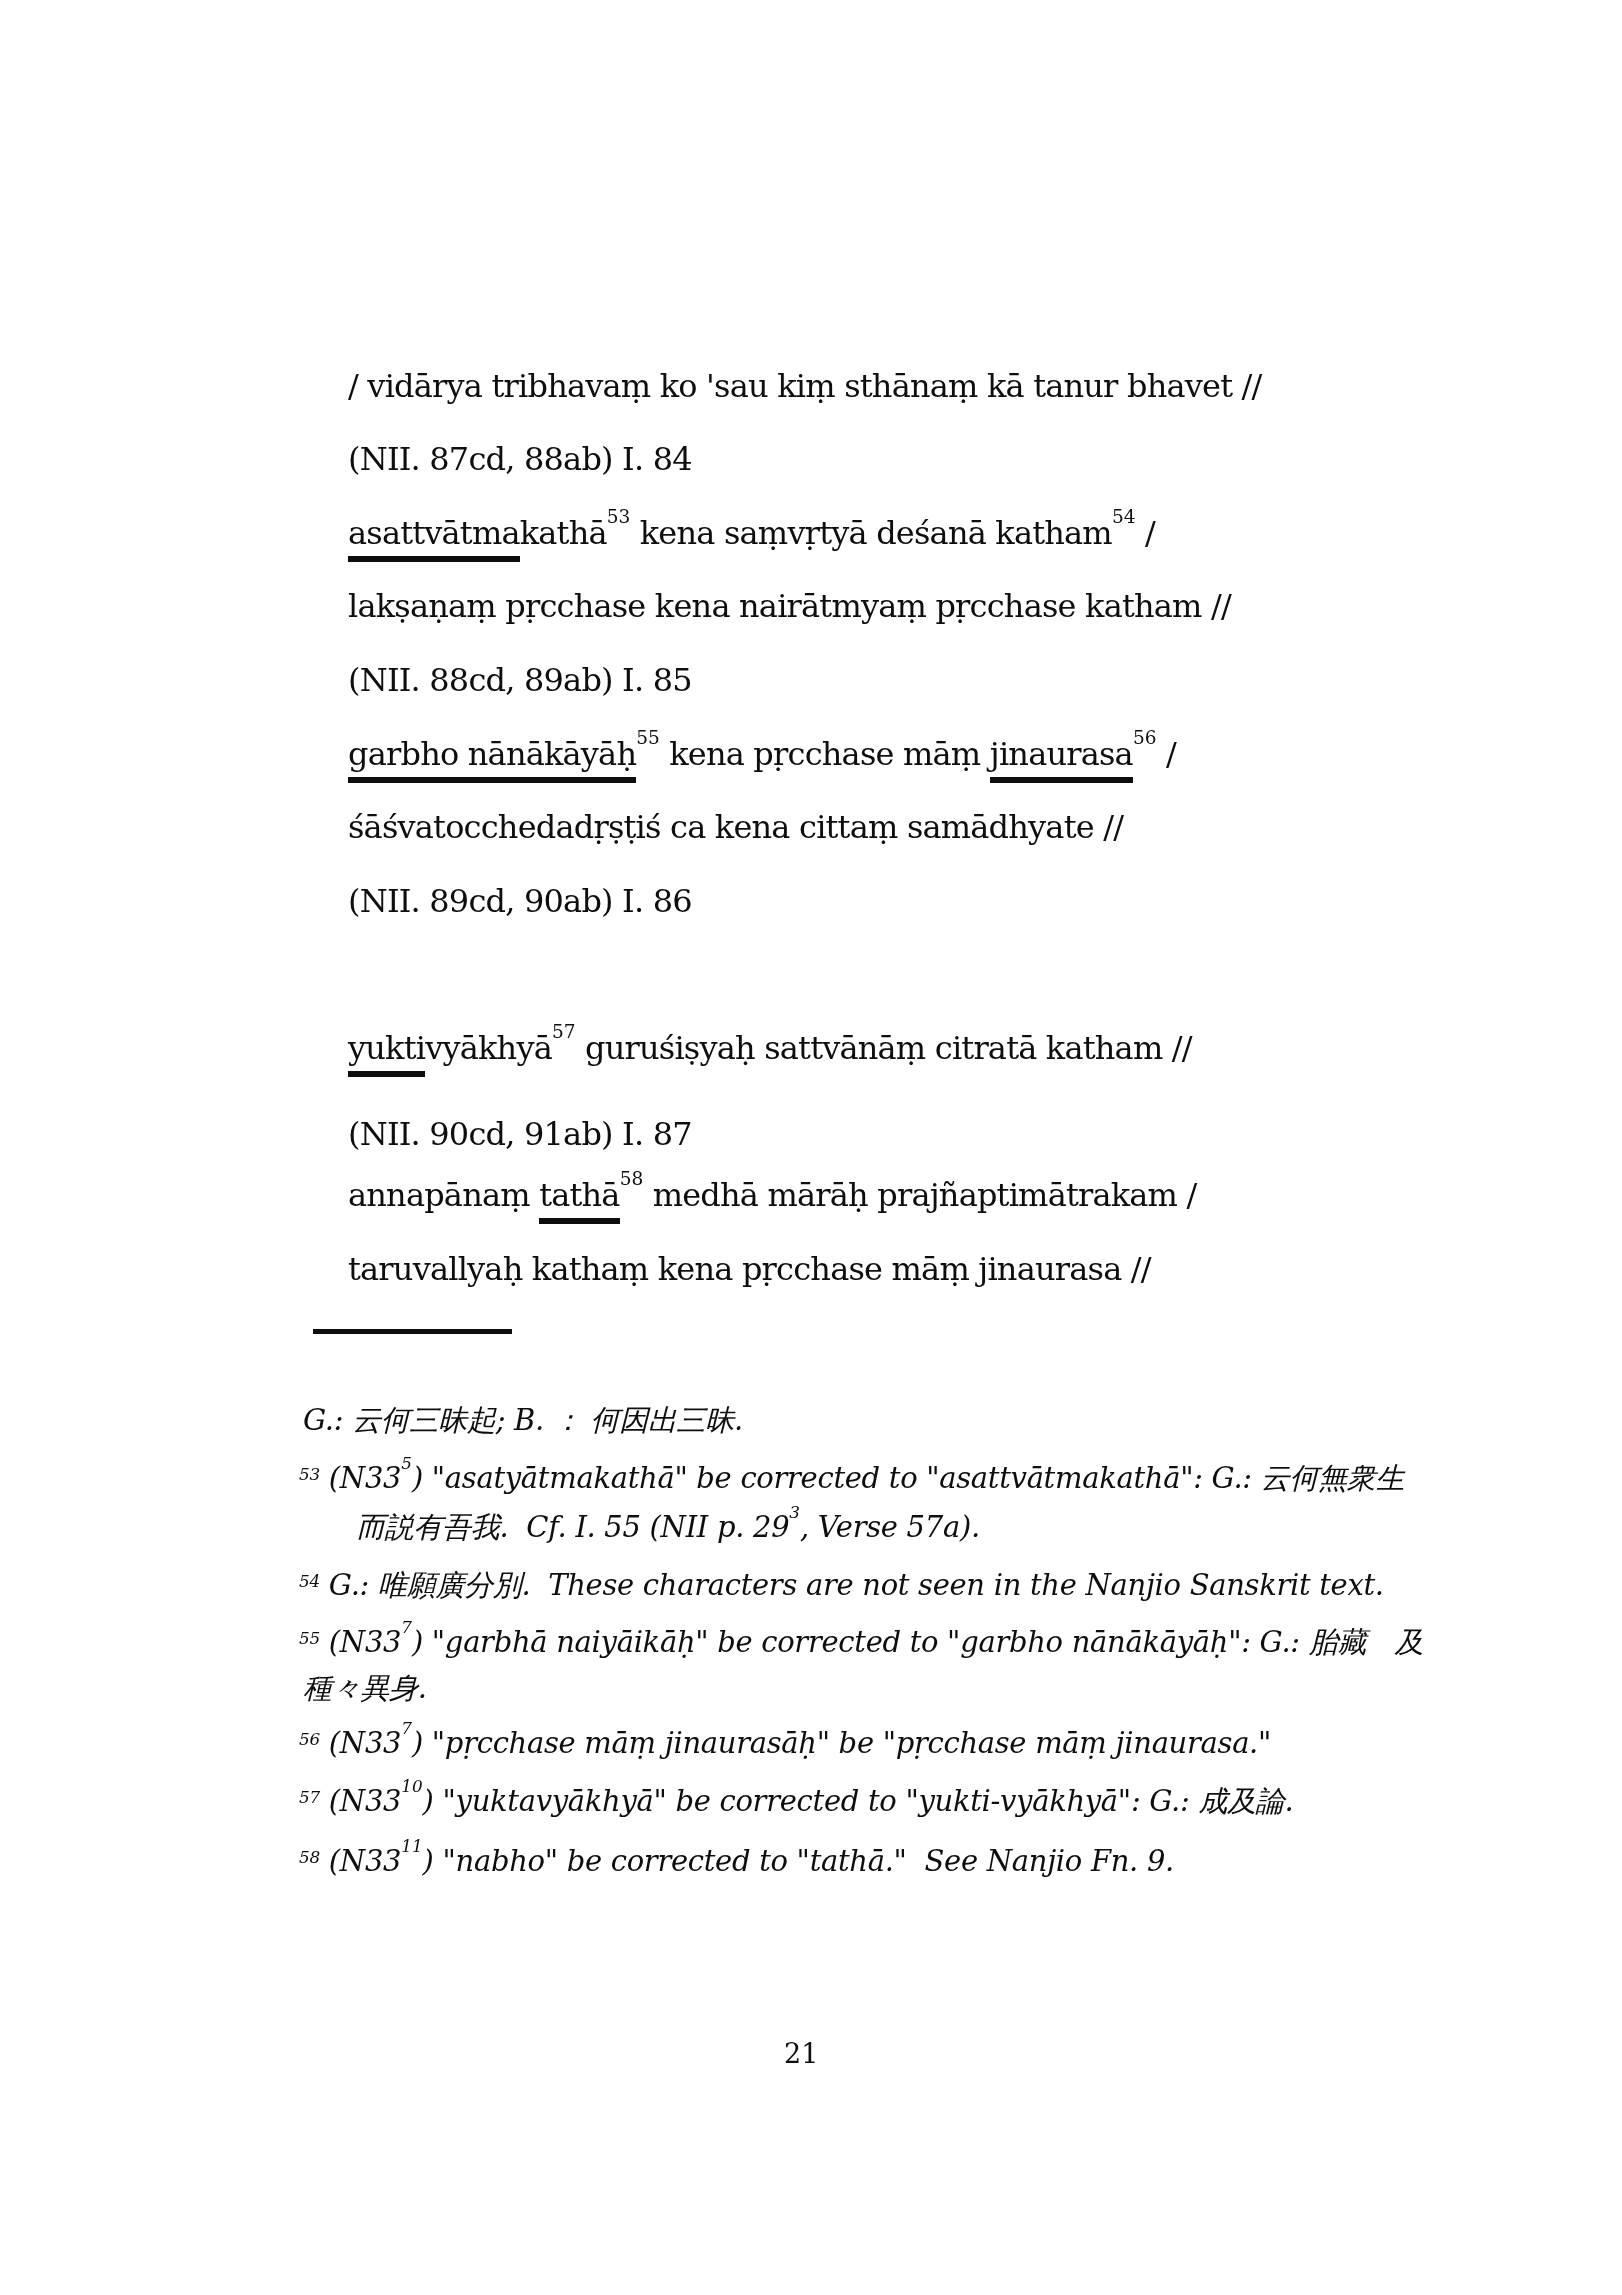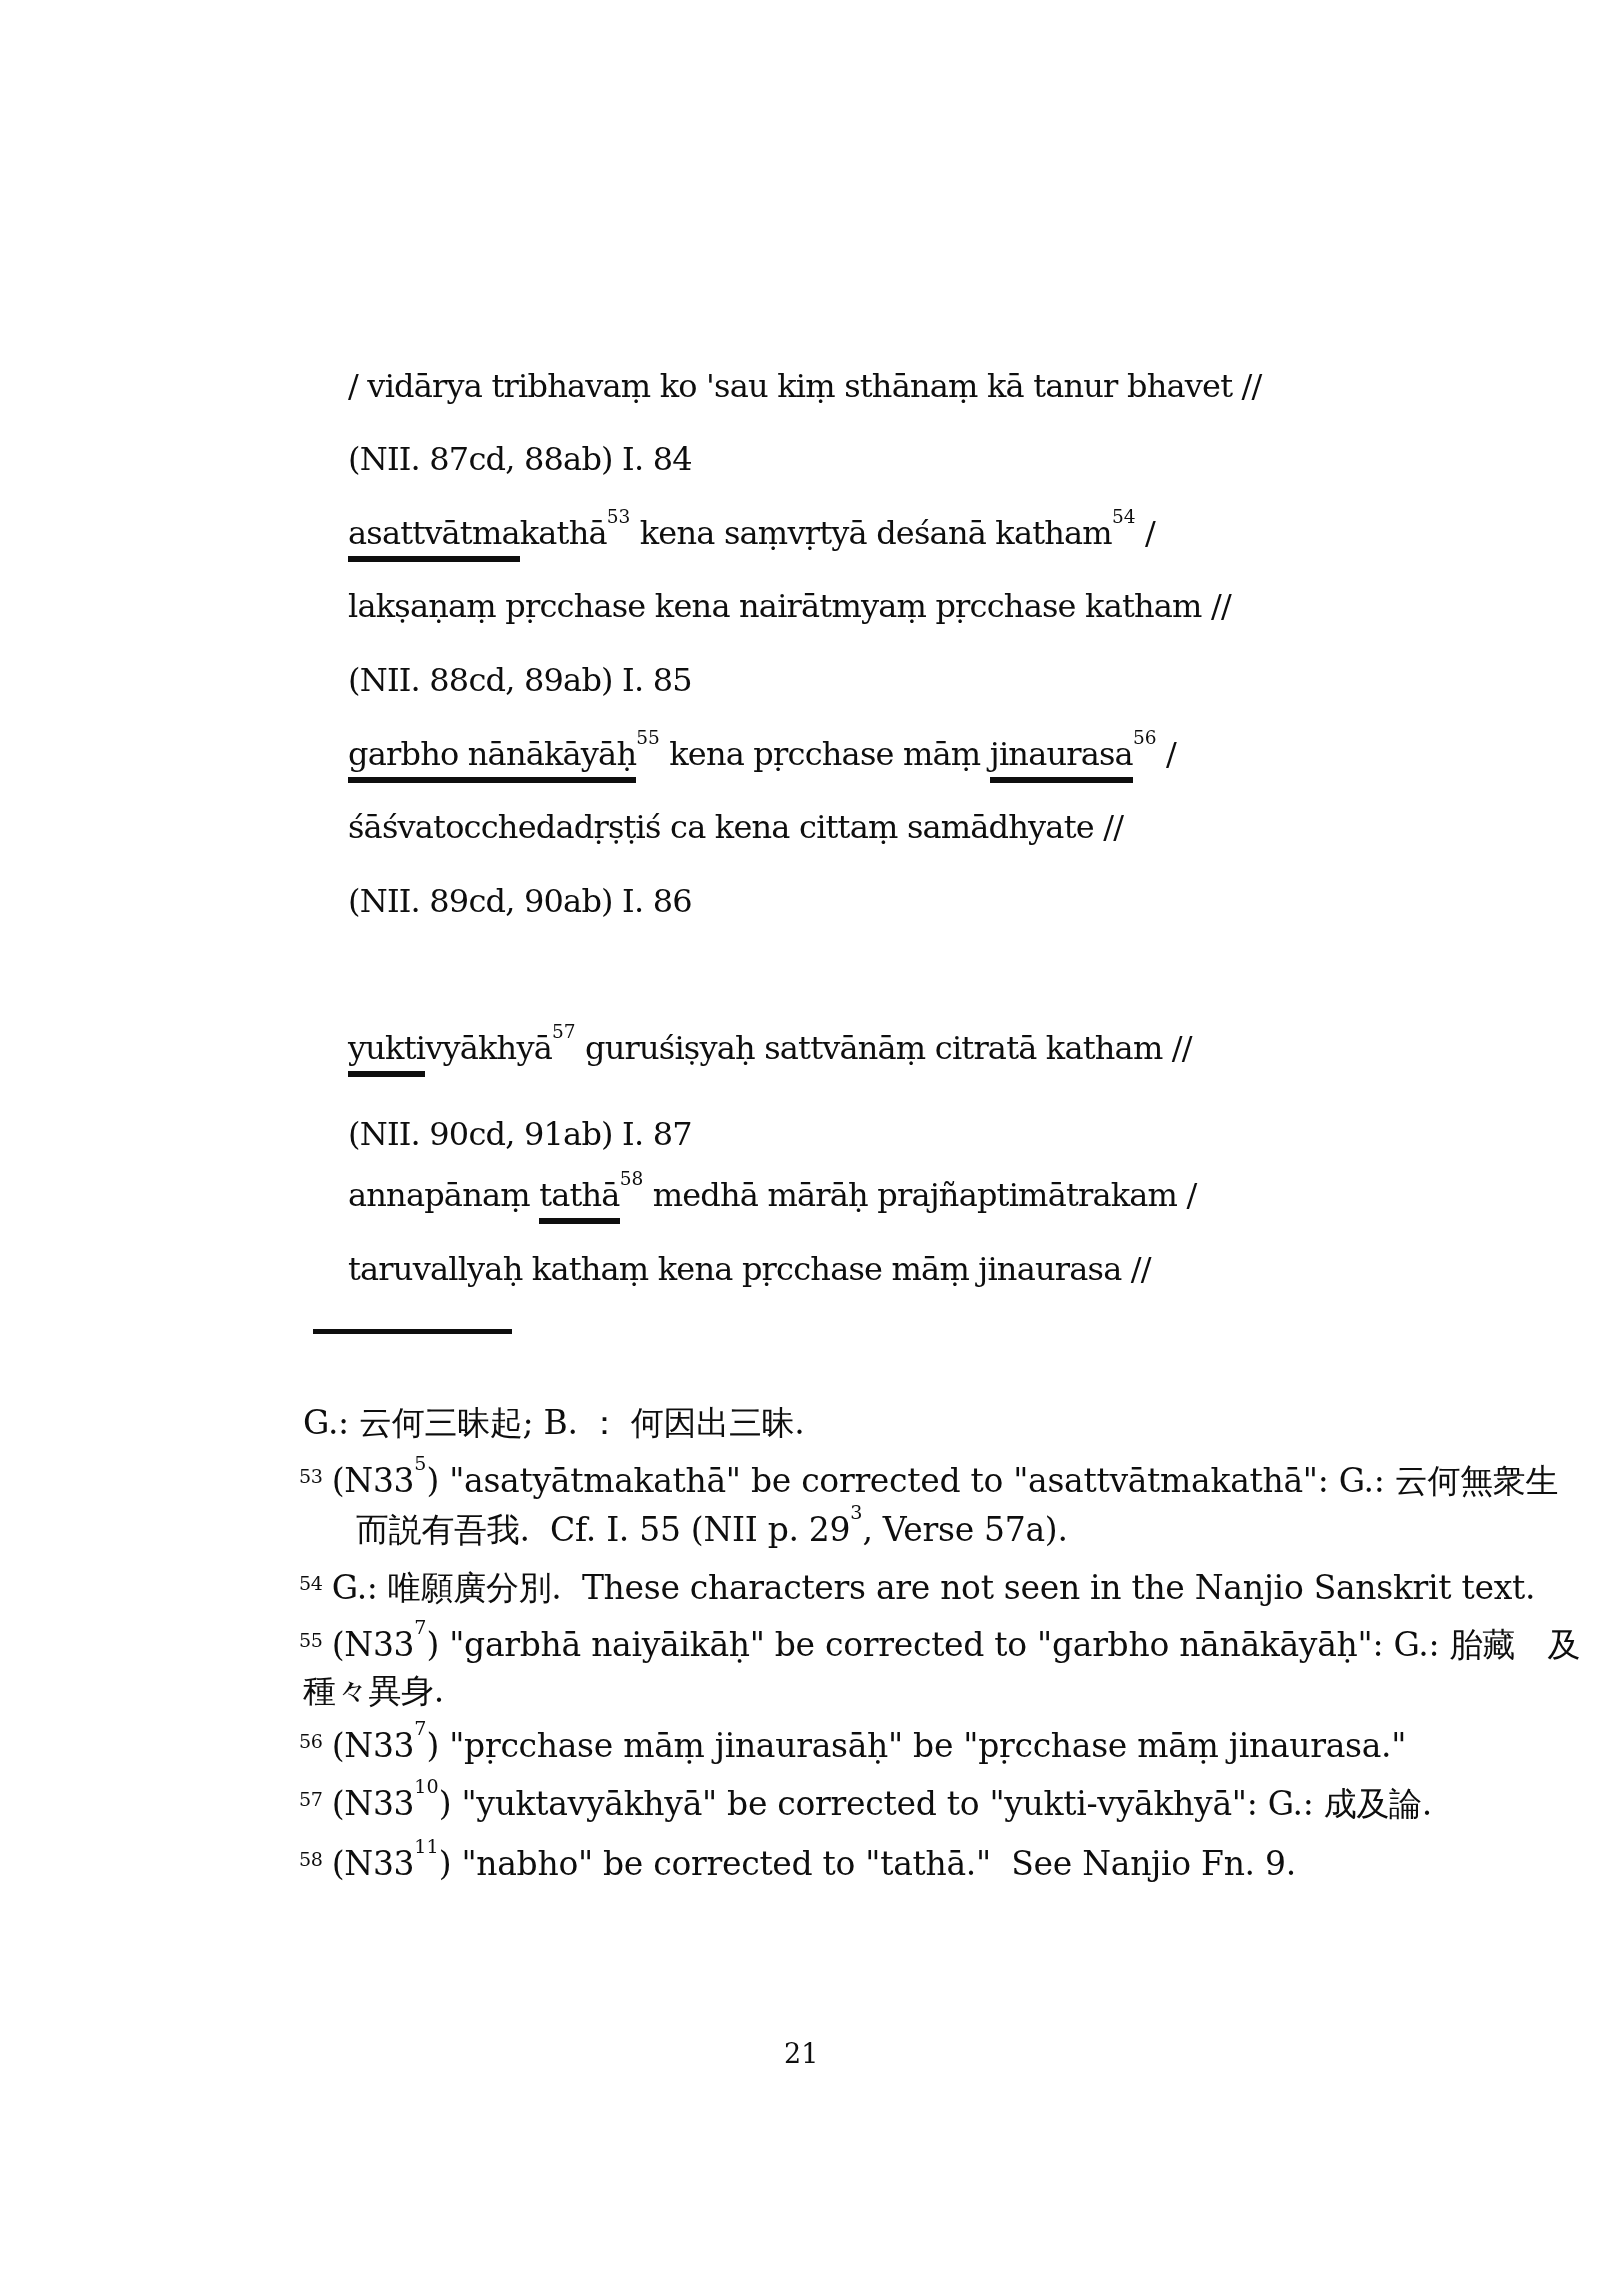--- a/index.html
+++ b/index.html
@@ -4,21 +4,21 @@
 <style>
   * { margin:0; padding:0; box-sizing:border-box; }
   html, body { background:#ffffff; }
   .page {
     position:relative; width:1623px; height:2295px;
     background:#ffffff; color:#0e0e0e; overflow:hidden;
     font-family:"DejaVu Serif","Liberation Serif",serif;
   }
   .line { position:absolute; white-space:pre; line-height:1;margin-top:48px; }
   .verse { font-size:32px; letter-spacing:-0.8px; }
-  .fn    { font-size:33px; letter-spacing:-0.3px; }
+  .fn    { font-size:29px; letter-spacing:-0.3px;font-style:italic; }
   .u  { border-bottom:6.2px solid #0e0e0e; padding-bottom:4px; }
   sup.s { font-size:0.58em; position:relative; top:-0.52em; letter-spacing:0; line-height:0; }
   .mark { font-size:0.58em; position:relative; top:-0.45em; margin-right:9px; line-height:0; display:inline-block; }
   .rule { position:absolute; left:313px; top:1329px; width:199px; height:5.1px; background:#0e0e0e; }
   .pagenum { position:absolute; left:784px; top:2038px; width:74px; text-align:left; font-size:27px; }
 </style>
 </head>
 <body>
 
 <div class="page">

